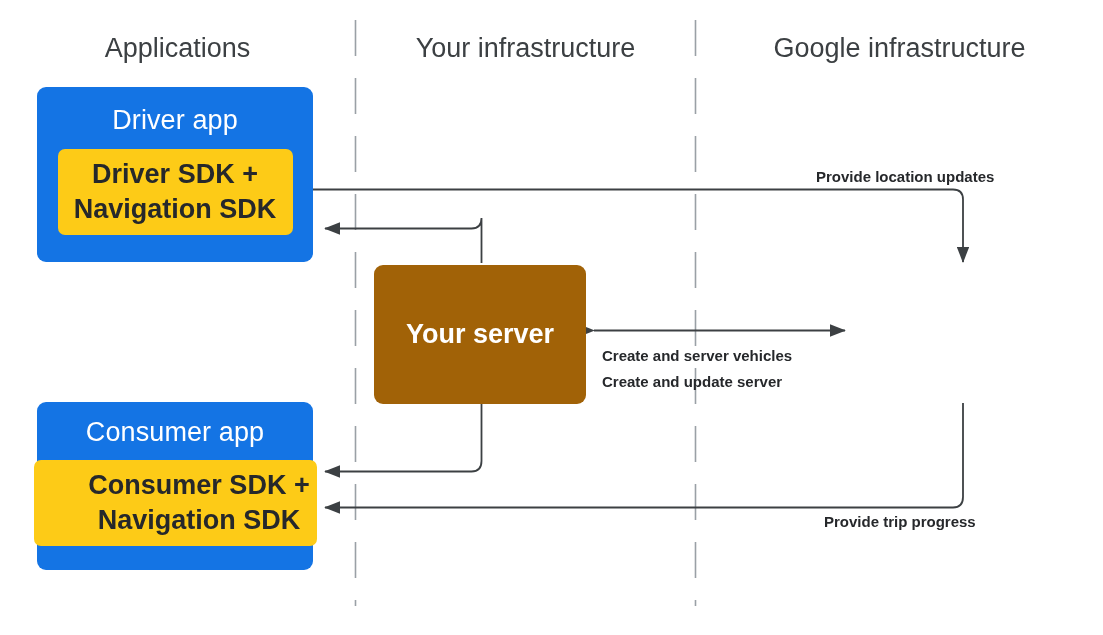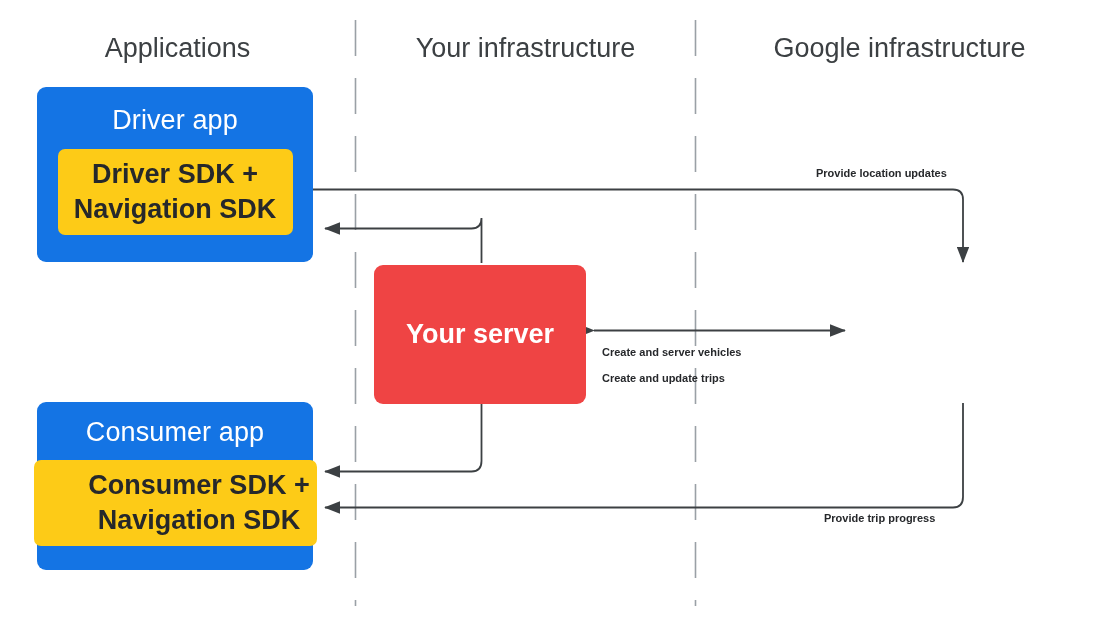--- a/index.html
+++ b/index.html
@@ -55,21 +55,21 @@
     justify-content: center;
     color: #26282b;
     font-size: 27px;
     font-weight: 700;
     line-height: 1.28;
     text-align: center;
   }
   .sdk-box span { display: block; white-space: nowrap; }
   .server-box {
     position: absolute;
-    background: #ef4444;
+    background: #a16207;
     border-radius: 9px;
     display: flex;
     align-items: center;
     justify-content: center;
     color: #ffffff;
     font-size: 27px;
     font-weight: 700;
     white-space: nowrap;
   }
   .engine-box {
@@ -79,21 +79,21 @@
     display: flex;
     align-items: center;
     justify-content: center;
     color: #26282b;
     font-size: 27px;
     font-weight: 700;
     white-space: nowrap;
   }
   .edge-label {
     position: absolute;
-    font-size: 11px;
+    font-size: 15px;
     font-weight: 700;
     color: #26282b;
     white-space: nowrap;
     line-height: 1.45;
   }
   .edge-label.centered { text-align: center; }
 </style>
 </head>
 <body>
 
@@ -140,17 +140,17 @@
     </div>
   </div>
 
   <div class="server-box" style="left:374px; top:265px; width:212px; height:139px;">Your server</div>
 
 
   <div class="edge-label" style="left:816px; top:166px;">Provide location updates</div>
 
   <div class="edge-label centered" style="left:602px; top:345px;">Create and server vehicles</div>
 
-  <div class="edge-label centered" style="left:602px; top:371px;">Create and update trips</div>
+  <div class="edge-label centered" style="left:602px; top:371px;">Create and update server</div>
 
   <div class="edge-label" style="left:824px; top:511px;">Provide trip progress</div>
 
 </div>
 
 </body></html>

